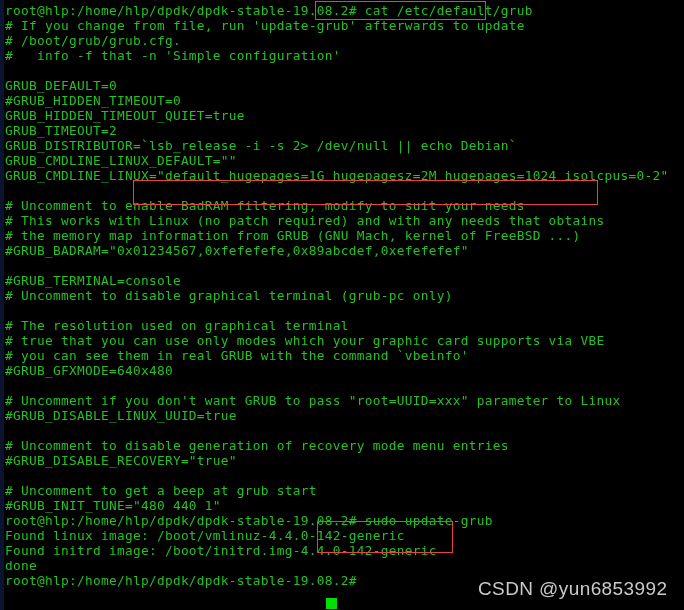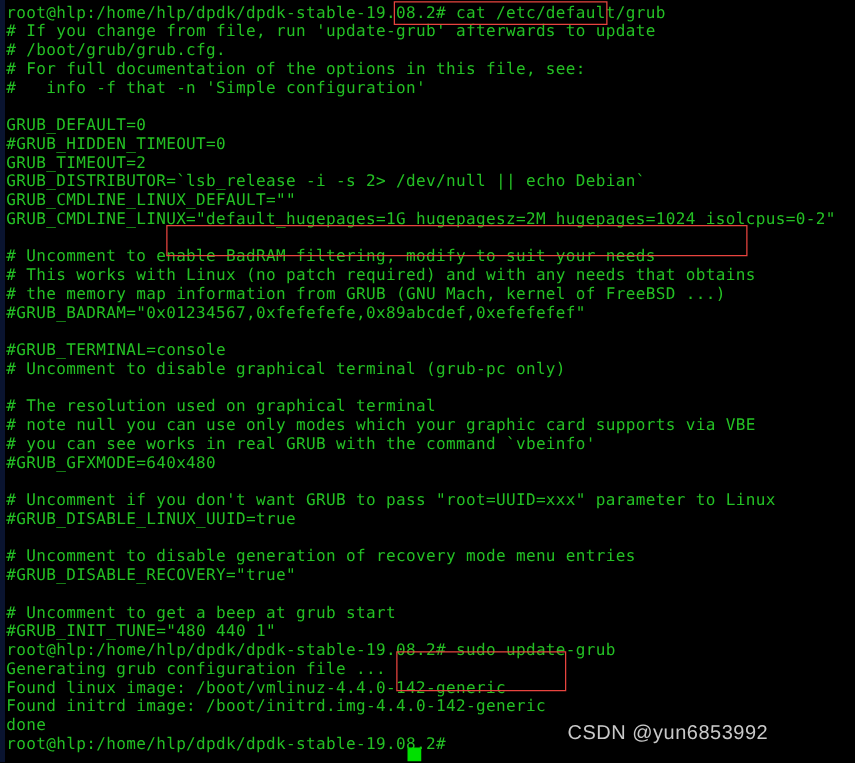--- a/index.html
+++ b/index.html
@@ -64,73 +64,72 @@
     position:absolute;
     left:326px; top:598px;
     width:11px; height:11px;
     background:#00e000;
     z-index:5;
   }
 
   
   #watermark {
     position:absolute;
-    left:454px; top:578px;
+    left:478px; top:578px;
     font-family:"Liberation Sans","DejaVu Sans",sans-serif;
-    font-size:16px;
+    font-size:19px;
     color:#c9c9c9;
     letter-spacing:0.4px;
     white-space:pre;
     z-index:6;
   }
 </style>
 </head>
 <body>
 
 <div id="terminal">
 
   <div id="left-edge"></div>
 
   <div id="screen-lines">
     <div class="line">root@hlp:/home/hlp/dpdk/dpdk-stable-19.08.2# cat /etc/default/grub</div>
     <div class="line"># If you change from file, run 'update-grub' afterwards to update</div>
     <div class="line"># /boot/grub/grub.cfg.</div>
-    <div class="line"># For full documentation of the options in this file, see:</div>
     <div class="line">#   info -f that -n 'Simple configuration'</div>
     <div class="line blank"></div>
     <div class="line">GRUB_DEFAULT=0</div>
     <div class="line">#GRUB_HIDDEN_TIMEOUT=0</div>
+    <div class="line">GRUB_HIDDEN_TIMEOUT_QUIET=true</div>
     <div class="line">GRUB_TIMEOUT=2</div>
     <div class="line">GRUB_DISTRIBUTOR=`lsb_release -i -s 2&gt; /dev/null || echo Debian`</div>
     <div class="line">GRUB_CMDLINE_LINUX_DEFAULT=""</div>
     <div class="line">GRUB_CMDLINE_LINUX="default_hugepages=1G hugepagesz=2M hugepages=1024 isolcpus=0-2"</div>
     <div class="line blank"></div>
     <div class="line"># Uncomment to enable BadRAM filtering, modify to suit your needs</div>
     <div class="line"># This works with Linux (no patch required) and with any needs that obtains</div>
     <div class="line"># the memory map information from GRUB (GNU Mach, kernel of FreeBSD ...)</div>
     <div class="line">#GRUB_BADRAM="0x01234567,0xfefefefe,0x89abcdef,0xefefefef"</div>
     <div class="line blank"></div>
     <div class="line">#GRUB_TERMINAL=console</div>
     <div class="line"># Uncomment to disable graphical terminal (grub-pc only)</div>
     <div class="line blank"></div>
     <div class="line"># The resolution used on graphical terminal</div>
-    <div class="line"># note null you can use only modes which your graphic card supports via VBE</div>
-    <div class="line"># you can see works in real GRUB with the command `vbeinfo'</div>
+    <div class="line"># true that you can use only modes which your graphic card supports via VBE</div>
+    <div class="line"># you can see them in real GRUB with the command `vbeinfo'</div>
     <div class="line">#GRUB_GFXMODE=640x480</div>
     <div class="line blank"></div>
     <div class="line"># Uncomment if you don't want GRUB to pass "root=UUID=xxx" parameter to Linux</div>
     <div class="line">#GRUB_DISABLE_LINUX_UUID=true</div>
     <div class="line blank"></div>
     <div class="line"># Uncomment to disable generation of recovery mode menu entries</div>
     <div class="line">#GRUB_DISABLE_RECOVERY="true"</div>
     <div class="line blank"></div>
     <div class="line"># Uncomment to get a beep at grub start</div>
     <div class="line">#GRUB_INIT_TUNE="480 440 1"</div>
     <div class="line">root@hlp:/home/hlp/dpdk/dpdk-stable-19.08.2# sudo update-grub</div>
-    <div class="line">Generating grub configuration file ...</div>
     <div class="line">Found linux image: /boot/vmlinuz-4.4.0-142-generic</div>
     <div class="line">Found initrd image: /boot/initrd.img-4.4.0-142-generic</div>
     <div class="line">done</div>
     <div class="line">root@hlp:/home/hlp/dpdk/dpdk-stable-19.08.2#</div>
   </div>
 
   <div class="hl-box" id="hl-cat"></div>
   <div class="hl-box" id="hl-cmdline"></div>
   <div class="hl-box" id="hl-update"></div>
 

